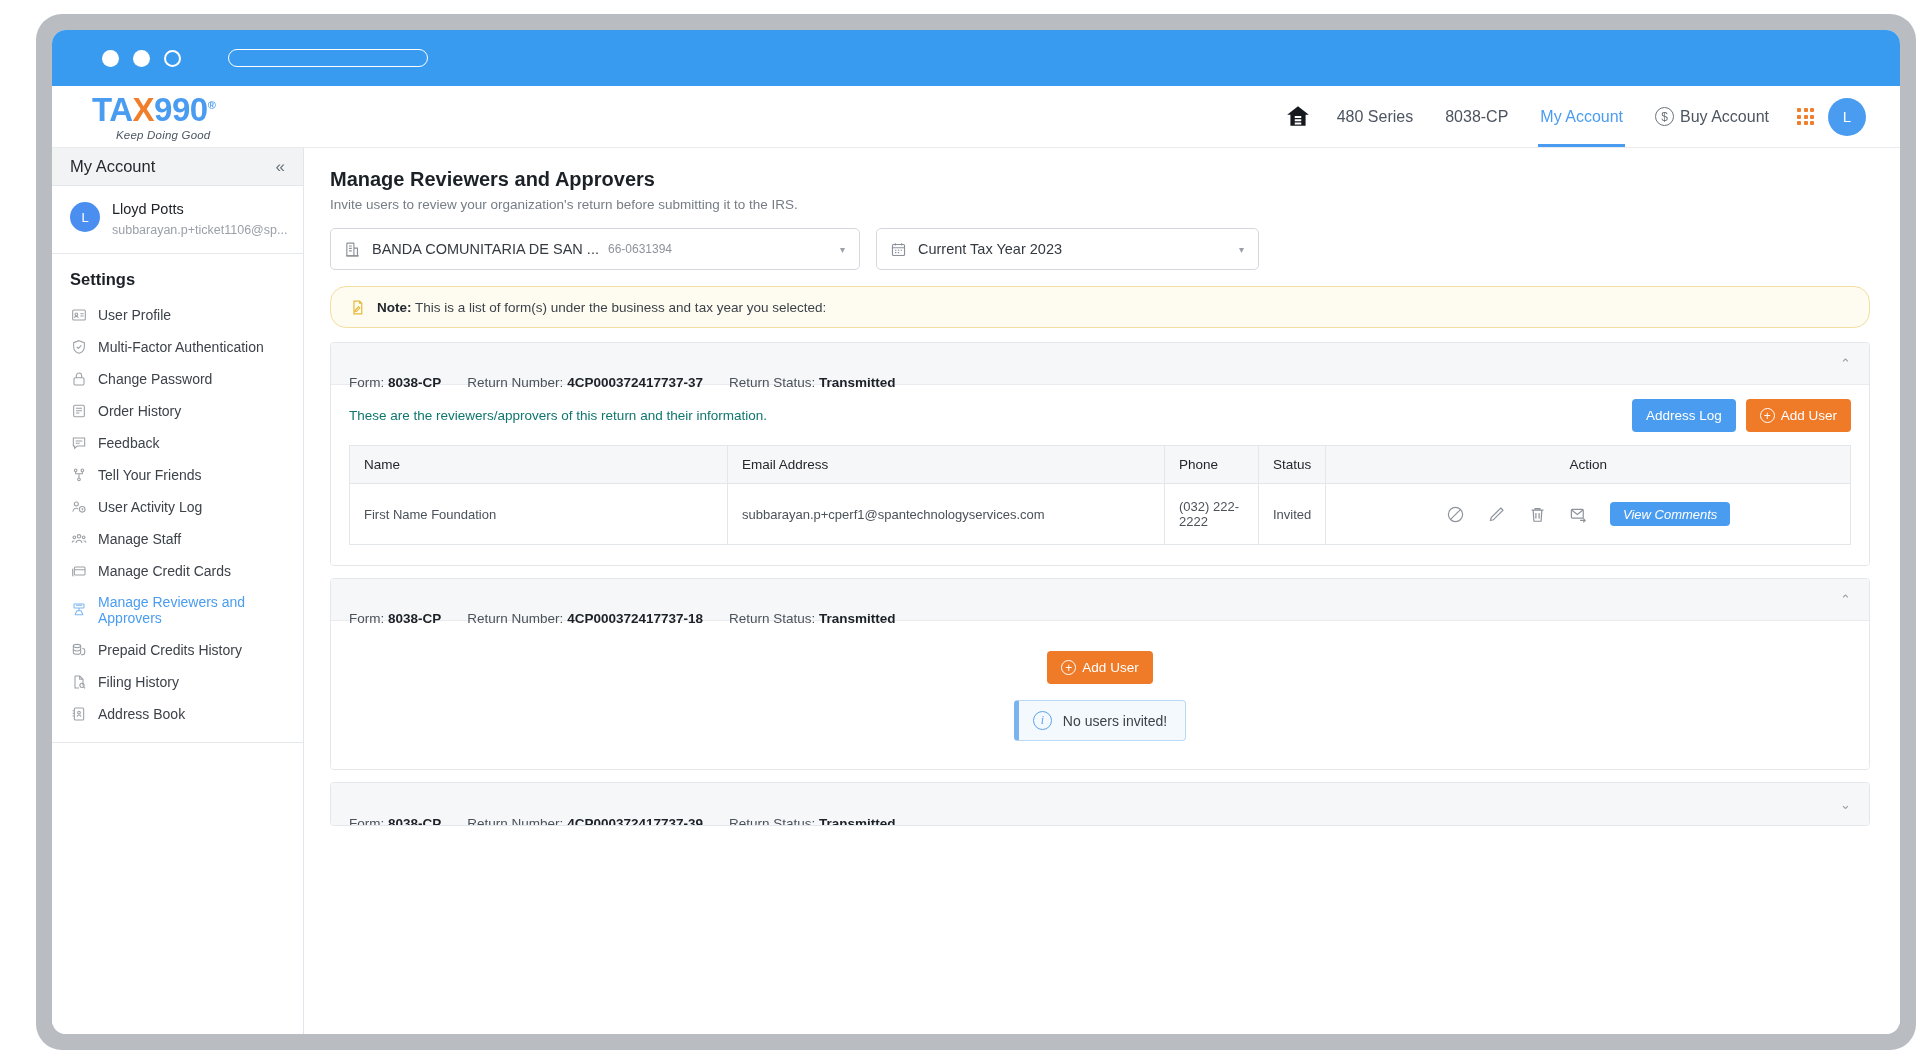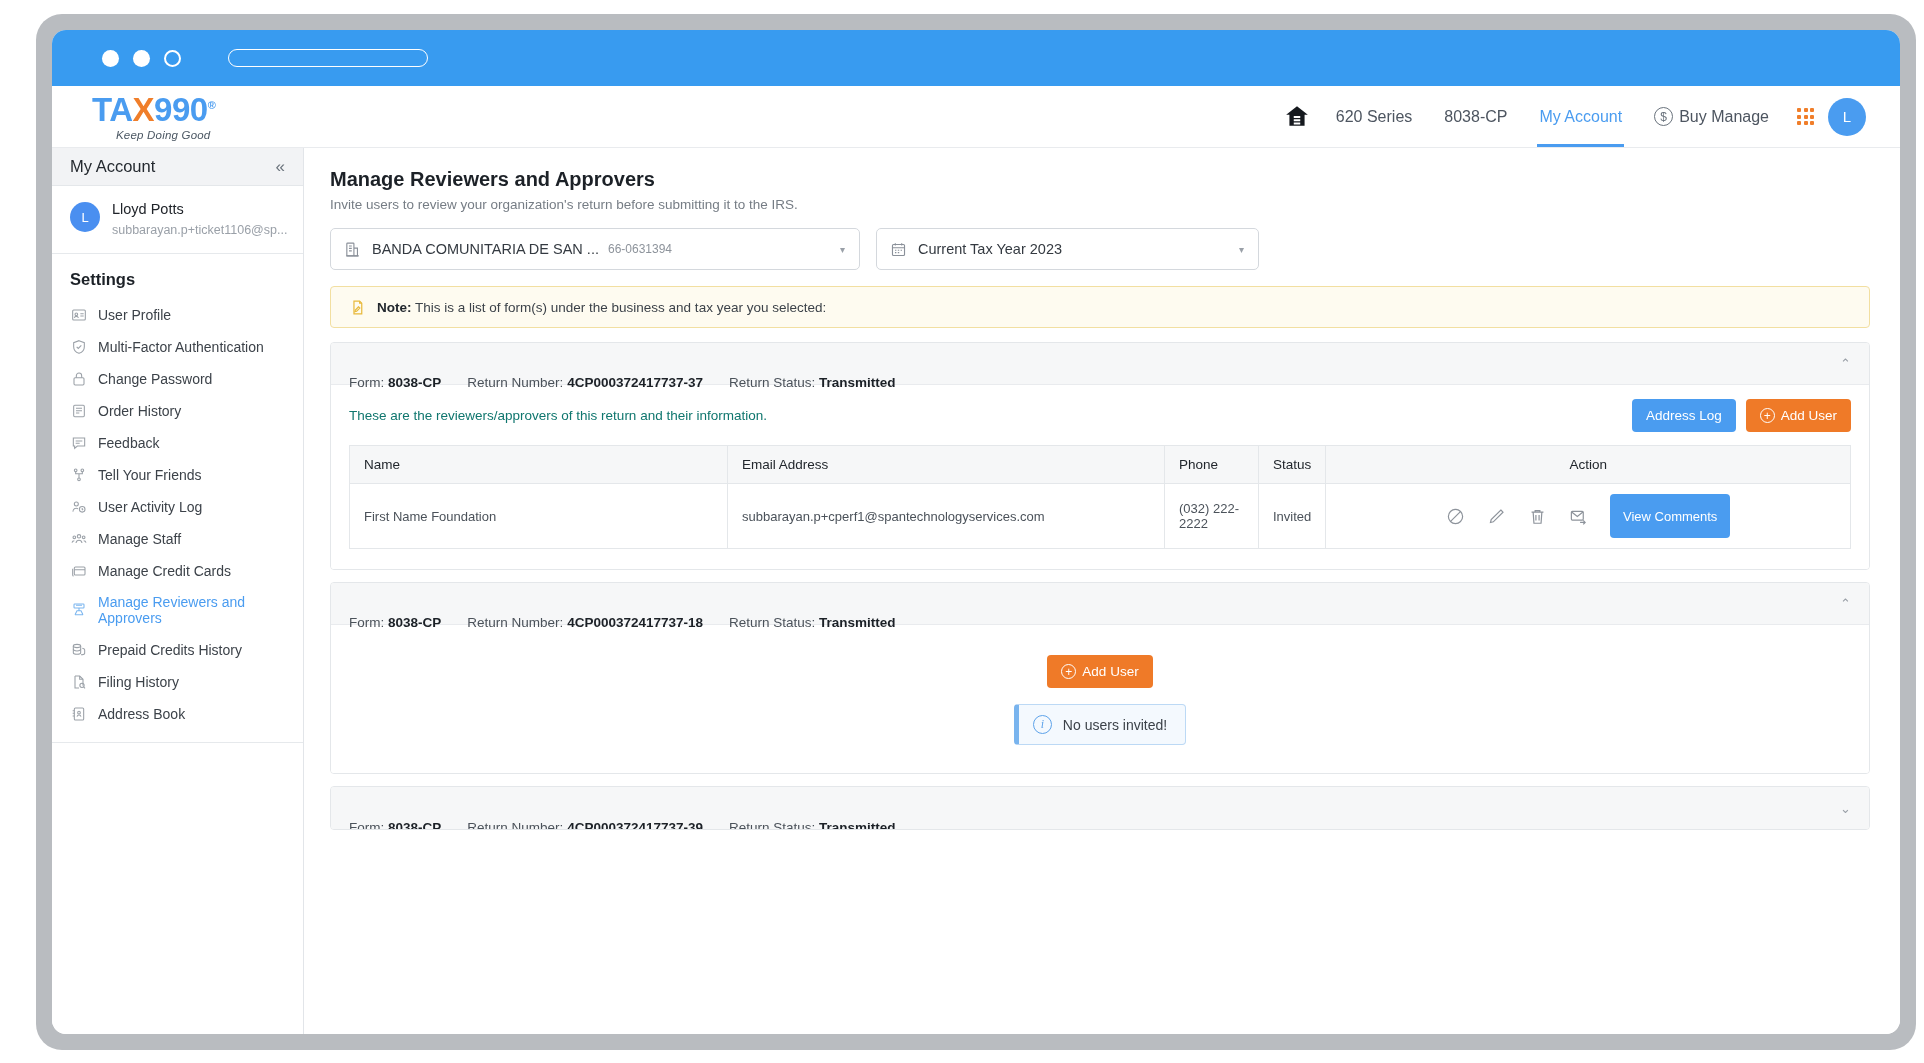--- a/index.html
+++ b/index.html
@@ -186,21 +186,21 @@
   .select-ic { color: #8a9099; margin-right: 11px; display: flex; align-items: center; }
   .select-ic svg { width: 17px; height: 17px; display: block; }
   .select-label { font-size: 14.5px; color: #343a41; white-space: nowrap; }
   .select-sub { font-size: 12px; color: #8d939b; margin-left: 9px; }
   .caret { margin-left: auto; color: #9aa0a8; font-size: 10px; }
 
   .note-bar {
     margin-top: 16px;
     border: 1px solid #f2dfa1;
     background: #fefbf0;
-    border-radius: 4px;
+    border-radius: 16px;
     height: 42px;
     display: flex; align-items: center;
     padding: 0 18px;
     gap: 11px;
   }
   .note-ic { color: #e8b93b; display: flex; align-items: center; }
   .note-ic svg { width: 17px; height: 19px; display: block; }
   .note-text { font-size: 13.5px; color: #3c4249; }
   .note-text b { font-weight: 700; color: #22272d; }
 
@@ -258,21 +258,21 @@
     background: #fff;
   }
   .col-name { width: 378px; }
   .col-email { width: 437px; }
   .col-phone { width: 94px; }
   .col-status { width: 46px; }
   .action-cell { padding: 10px 14px !important; }
   .action-wrap { display: flex; align-items: center; justify-content: center; gap: 22px; }
   .act-ic { color: #8d939b; cursor: pointer; display: flex; align-items: center; }
   .act-ic svg { width: 19px; height: 19px; display: block; }
-  .btn-view { background: #4a9cf0; height: 44px; padding: 0 13px; font-size: 13px;}
+  .btn-view { background: #4a9cf0; height: 24px; padding: 0 13px; font-size: 13px; font-style: italic;}
 
   
   .empty-wrap {
     display: flex; flex-direction: column; align-items: center;
     padding: 16px 0 8px 0; gap: 16px;
   }
   .no-users {
     display: inline-flex; align-items: center; gap: 11px;
     border: 1px solid #bcd9f5; border-left: 5px solid #79b4ee;
     background: #f4f9fe; border-radius: 4px;
@@ -304,26 +304,26 @@
       <div class="logo-text"><span>TA</span><span class="x">X</span><span>990</span><span class="logo-reg">®</span></div>
       <div class="logo-tag">Keep Doing Good</div>
     </div>
 
     <div class="nav-right">
       <div class="home-icon">
         <svg viewBox="0 0 24 24" width="26" height="26" fill="#15191e">
               <path d="M12 2L2 10h3v10h14V10h3L12 2zm-3 9h6v2H9v-2zm0 3h6v2H9v-2zm0 3h6v2H9v-2z"></path>
             </svg>
       </div>
-      <div class="nav-item">620 Series</div>
+      <div class="nav-item">480 Series</div>
       <div class="nav-item">8038-CP</div>
       <div class="nav-item active">My Account</div>
       <div class="nav-item">
         <span class="dollar-ic">$</span>
-        <span>Buy Manage</span>
+        <span>Buy Account</span>
       </div>
       <div class="grid-icon">
         <i></i>
             <i></i>
             <i></i>
             <i></i>
             <i></i>
             <i></i>
             <i></i>
             <i></i>

